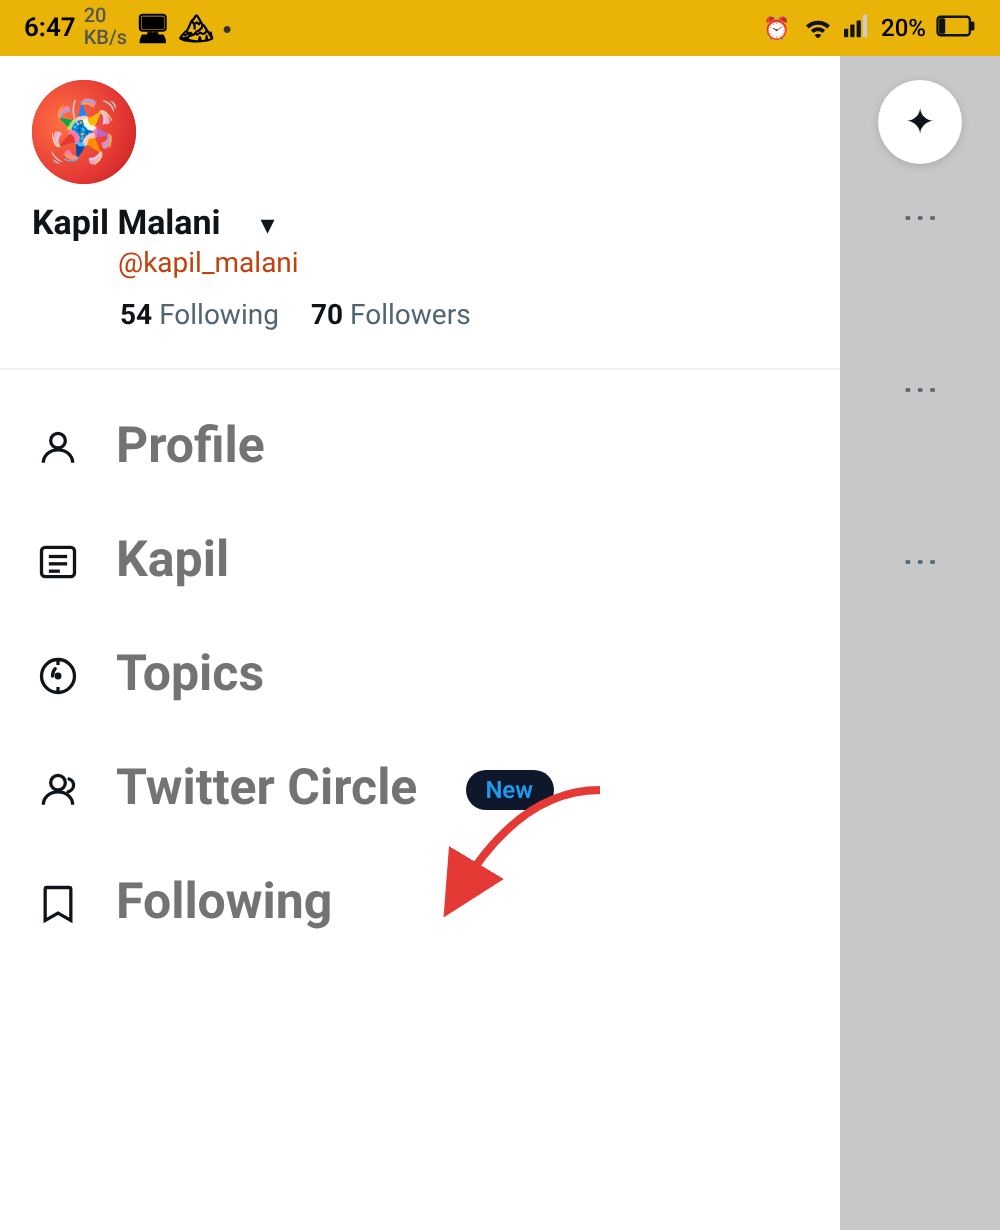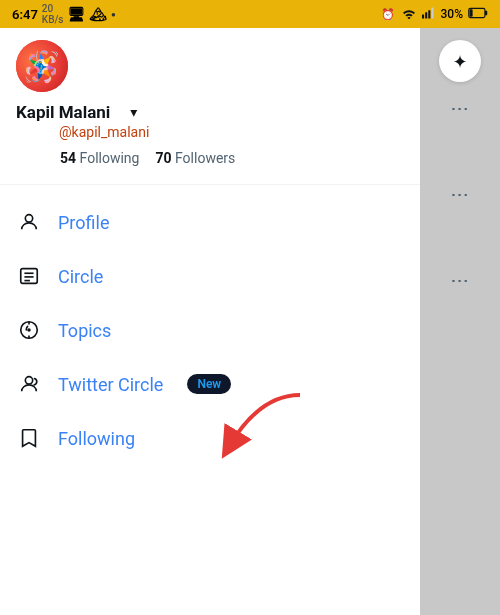--- a/index.html
+++ b/index.html
@@ -141,23 +141,23 @@
       flex-shrink: 0;
     }
     .nav-icon svg {
       width: 22px;
       height: 22px;
       stroke: #0f1419;
       fill: none;
       stroke-width: 1.8;
     }
     .nav-label {
-      font-size: 18px;
-      font-weight: 400;
-      color: #3b82f6;
+      font-size: 25px;
+      font-weight: 700;
+      color: #737373;
     }
     .new-badge {
       background: #0f172a;
       color: #1d9bf0;
       font-size: 12px;
       font-weight: 600;
       border-radius: 20px;
       padding: 3px 10px;
       margin-left: 8px;
     }
@@ -220,21 +220,21 @@
         </svg>
     </span>
     <span>
       <svg width="14" height="12" viewBox="0 0 20 16" fill="#0f1419">
         <rect x="0" y="10" width="3" height="6" rx="0.5"></rect>
         <rect x="4.5" y="7" width="3" height="9" rx="0.5"></rect>
         <rect x="9" y="4" width="3" height="12" rx="0.5"></rect>
         <rect x="13.5" y="0" width="3" height="16" rx="0.5" fill="#ccc"></rect>
       </svg>
     </span>
-    <span style="font-size:12px;font-weight:500;">30%</span>
+    <span style="font-size:12px;font-weight:500;">20%</span>
     <span>
       <svg width="20" height="12" viewBox="0 0 26 14" fill="none" stroke="#0f1419" stroke-width="1.5">
           <rect x="1" y="1" width="21" height="12" rx="2"></rect>
           <rect x="22" y="4" width="3" height="6" rx="1" fill="#0f1419" stroke="none"></rect>
           <rect x="2" y="2" width="4" height="10" rx="1" fill="#0f1419" stroke="none"></rect>
         </svg>
     </span>
   </div>
 </div>
 
@@ -279,21 +279,21 @@
 
       <li class="nav-item">
         <div class="nav-icon">
           <svg viewBox="0 0 24 24">
               <rect x="3" y="4" width="18" height="16" rx="2"></rect>
               <line x1="7" y1="9" x2="17" y2="9"></line>
               <line x1="7" y1="13" x2="17" y2="13"></line>
               <line x1="7" y1="17" x2="13" y2="17"></line>
             </svg>
         </div>
-        <span class="nav-label">Circle</span>
+        <span class="nav-label">Kapil</span>
       </li>
 
       <li class="nav-item">
         <div class="nav-icon">
           <svg viewBox="0 0 24 24">
               <circle cx="12" cy="12" r="9"></circle>
               <circle cx="12" cy="12" r="1" fill="#0f1419"></circle>
               <line x1="12" y1="3" x2="12" y2="6"></line>
               <line x1="12" y1="18" x2="12" y2="21"></line>
               <path d="M9 12c0-1.7.5-3 1.5-4" stroke-linecap="round"></path>

